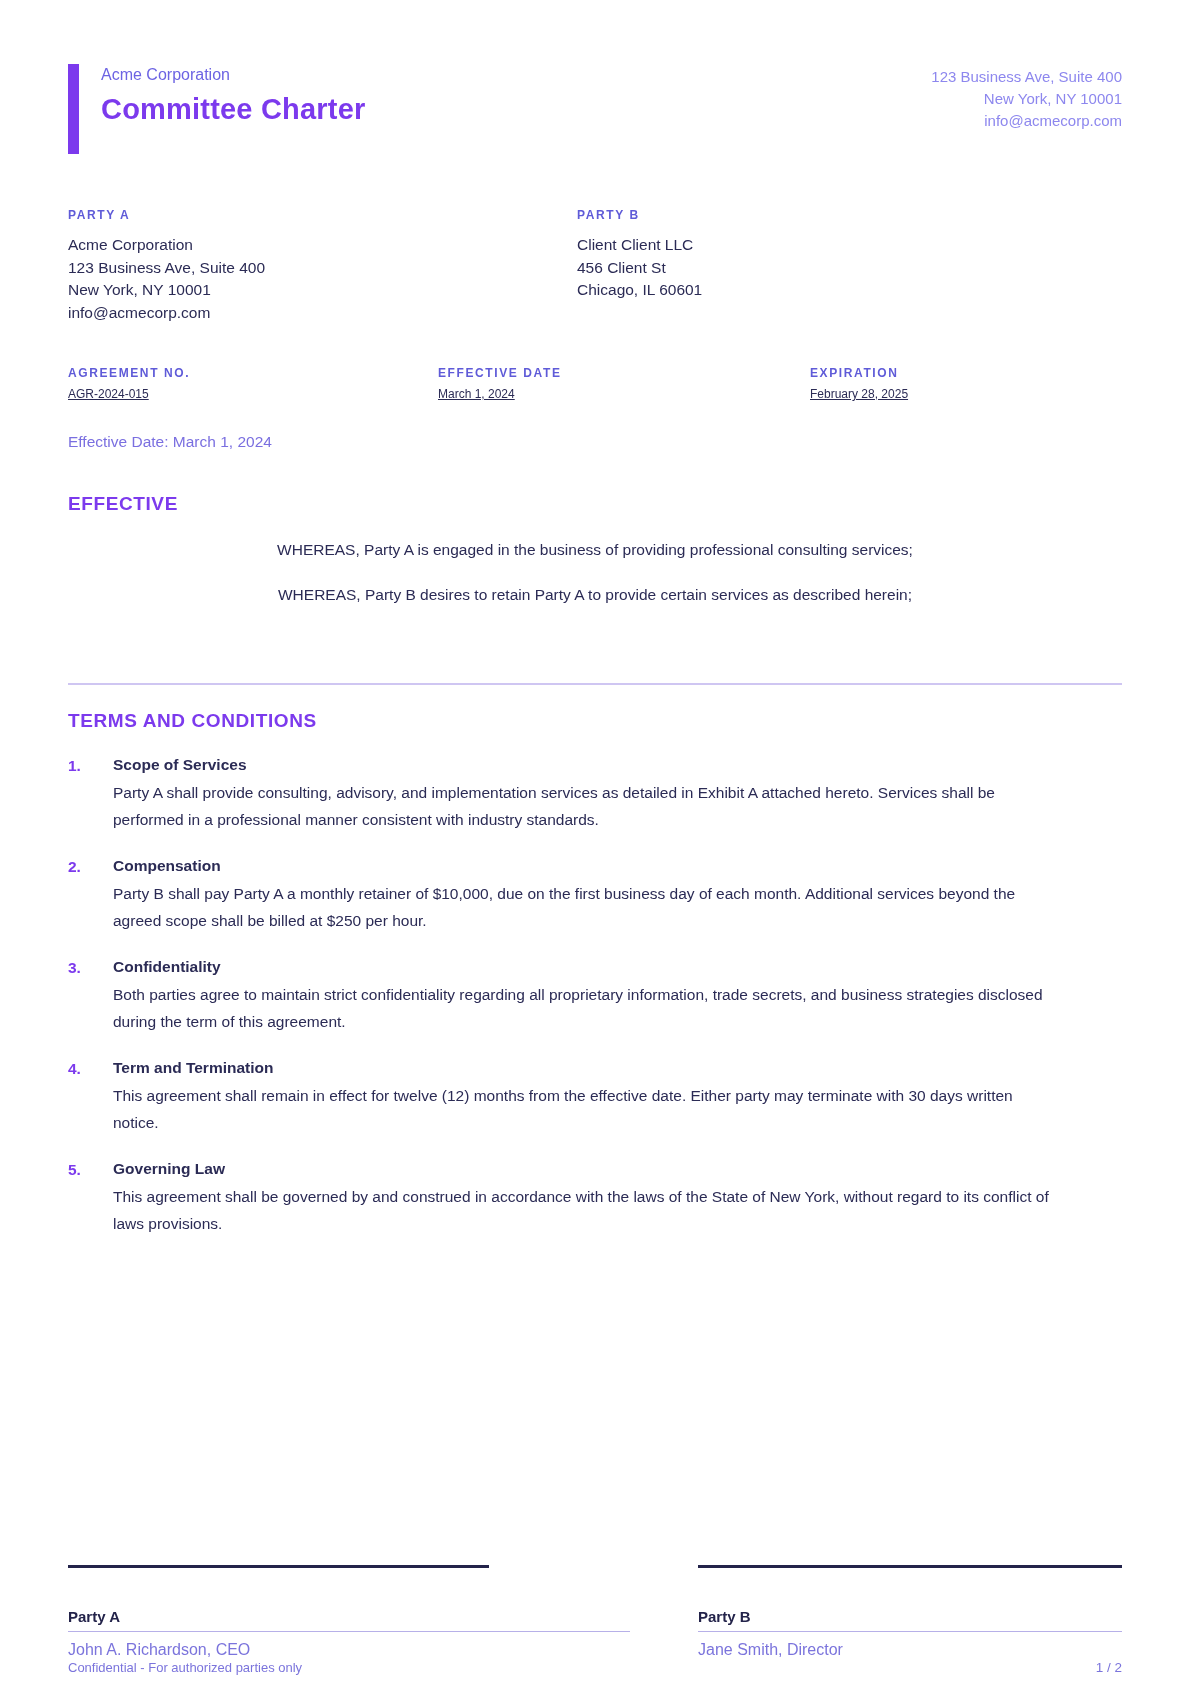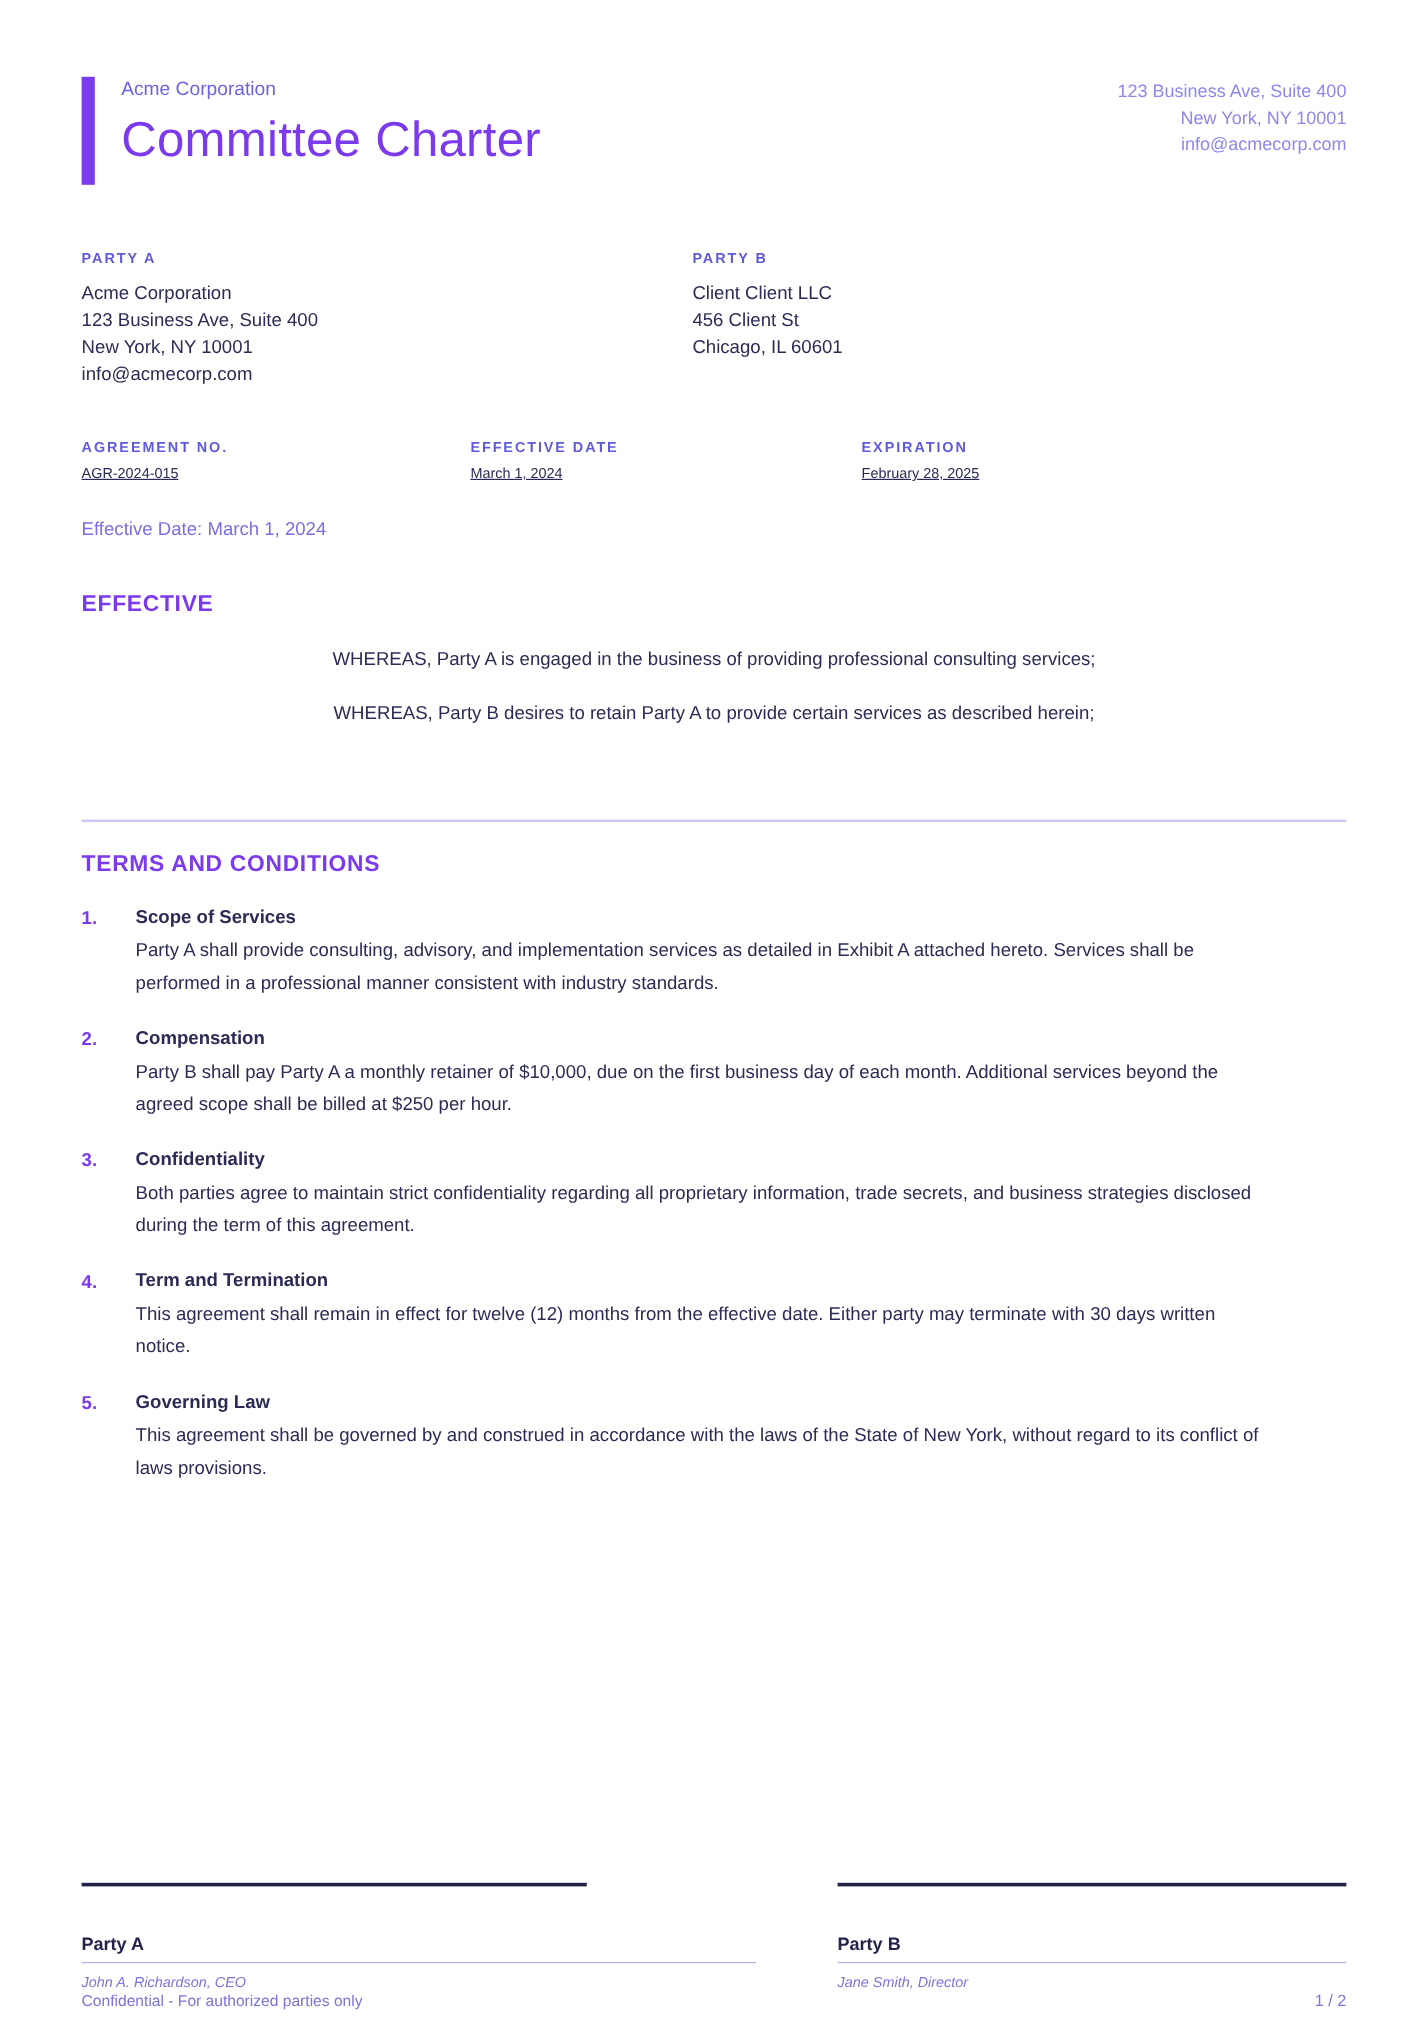--- a/index.html
+++ b/index.html
@@ -24,28 +24,28 @@
     color:var(--ink);
     padding:64px 68px;
     overflow:hidden;
   }
   
   .doc-header{display:flex;justify-content:space-between;align-items:flex-start;}
   .brand{display:flex;align-items:stretch;}
   .accent-bar{width:11px;background:var(--accent);margin-right:22px;min-height:90px;}
   .brand-text{padding-top:2px;}
   .company{font-size:16px;color:var(--company);margin-bottom:9px;}
-  .doc-title{font-size:41px;font-weight:normal;color:var(--accent);letter-spacing:.2px;}
+  .doc-title{font-size:29px;font-weight:bold;color:var(--accent);letter-spacing:.2px;}
   .contact{text-align:right;font-size:15px;color:var(--light);line-height:22px;padding-top:2px;}
   
   .parties{margin-top:54px;display:grid;grid-template-columns:509px 1fr;}
   .field-label{font-size:12px;font-weight:bold;letter-spacing:1.6px;color:var(--label);margin-bottom:12px;}
   .party-lines{font-size:15.5px;line-height:22.5px;color:var(--ink);}
   
-  .meta{margin-top:42px;display:grid;grid-template-columns:324px 326px 1fr;}
+  .meta{margin-top:42px;display:grid;grid-template-columns:324px 326px 1fr;gap:46px;}
   .meta .field-label{margin-bottom:7px;}
   .meta-value{font-size:12px;color:var(--ink);text-decoration:underline;}
   
   .effective{margin-top:32px;font-size:15.5px;color:var(--soft);}
   
   .section-heading{font-size:19px;font-weight:bold;color:var(--accent);letter-spacing:.6px;}
   .recitals-heading{margin-top:42px;}
   .recital{margin-top:24px;font-size:15.5px;line-height:21px;color:var(--ink);text-align:center;}
   .recital + .recital{margin-top:24px;}
   
@@ -57,21 +57,21 @@
   .term-title{font-size:15.5px;font-weight:bold;color:var(--ink);}
   .term-body{margin-top:5px;font-size:15.5px;line-height:27px;color:var(--ink);max-width:940px;}
   
   .footer{position:absolute;left:68px;right:68px;bottom:8px;display:flex;justify-content:space-between;}
   .sig-block-a{width:562px;}
   .sig-block-b{width:424px;}
   .sig-line{height:3px;background:var(--dark-line);}
   .sig-line-a{width:421px;}
   .sig-line-b{width:100%;}
   .sig-label{margin-top:40px;font-size:15px;font-weight:bold;color:var(--dark-line);border-bottom:1.5px solid var(--underline);padding-bottom:6px;}
-  .sig-name{margin-top:9px;font-size:12px;color:var(--footer-text);font-style:italic;}
+  .sig-name{margin-top:9px;font-size:16px;color:var(--footer-text);}
   .confidential{font-size:13px;color:var(--footer-text);margin-top:1px;}
   .pagenum{text-align:right;font-size:13.5px;color:var(--footer-text);margin-top:1px;}
 </style>
 </head>
 <body>
 
 <div class="page">
 
   <div class="doc-header">
     <div class="brand">

